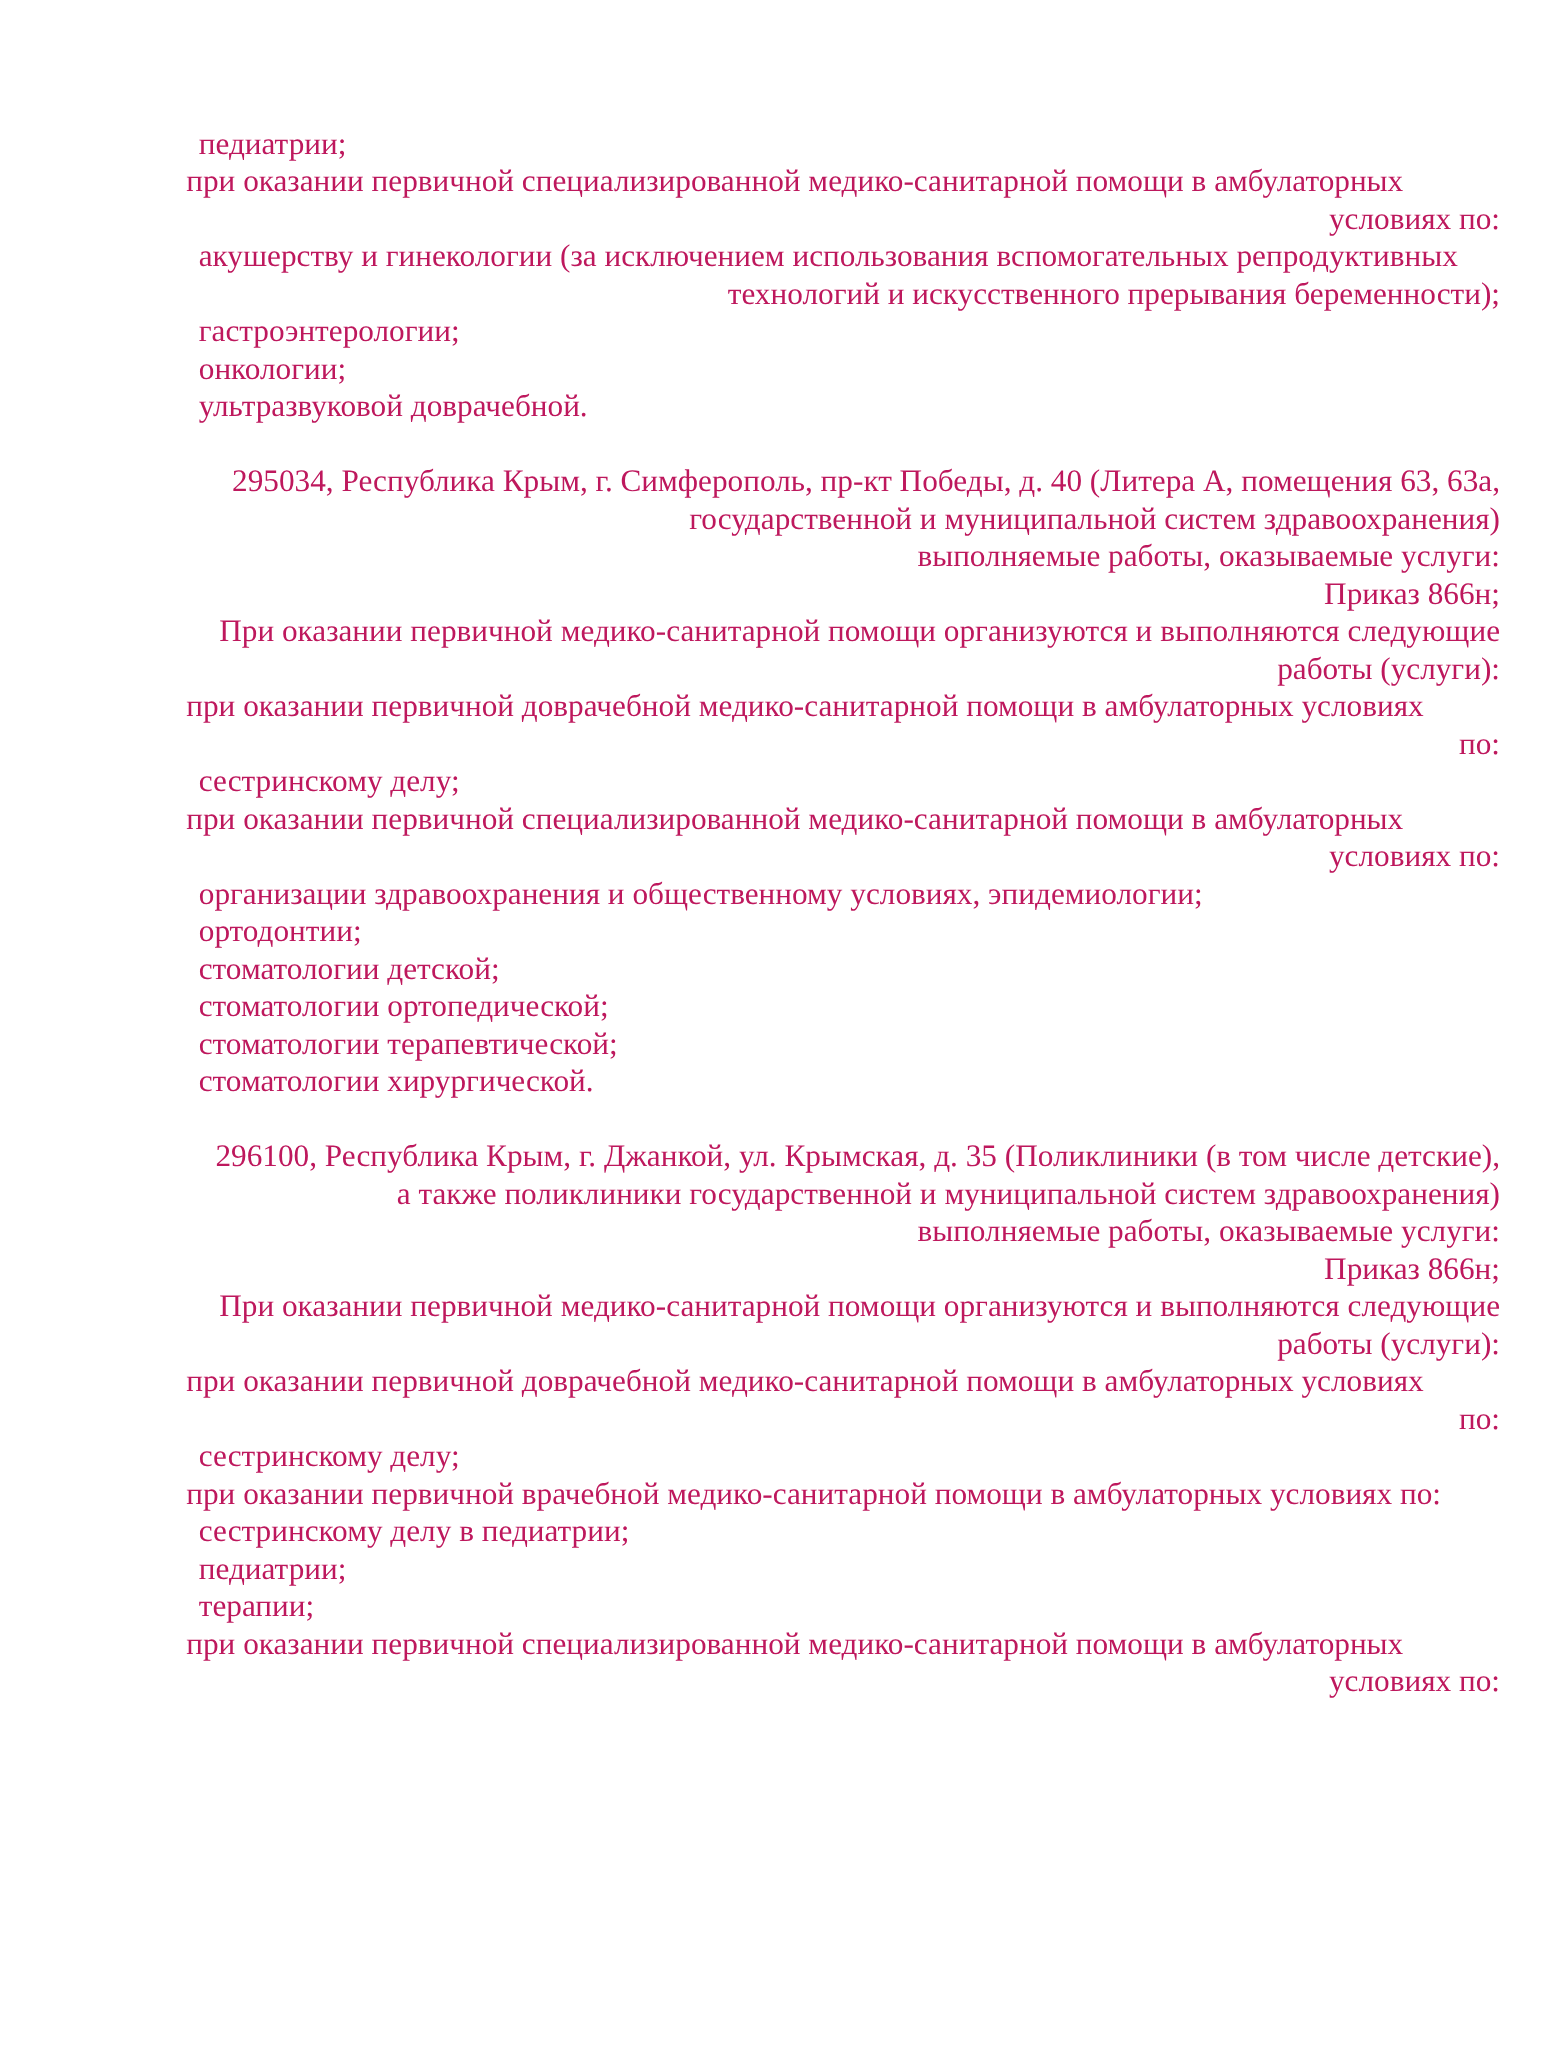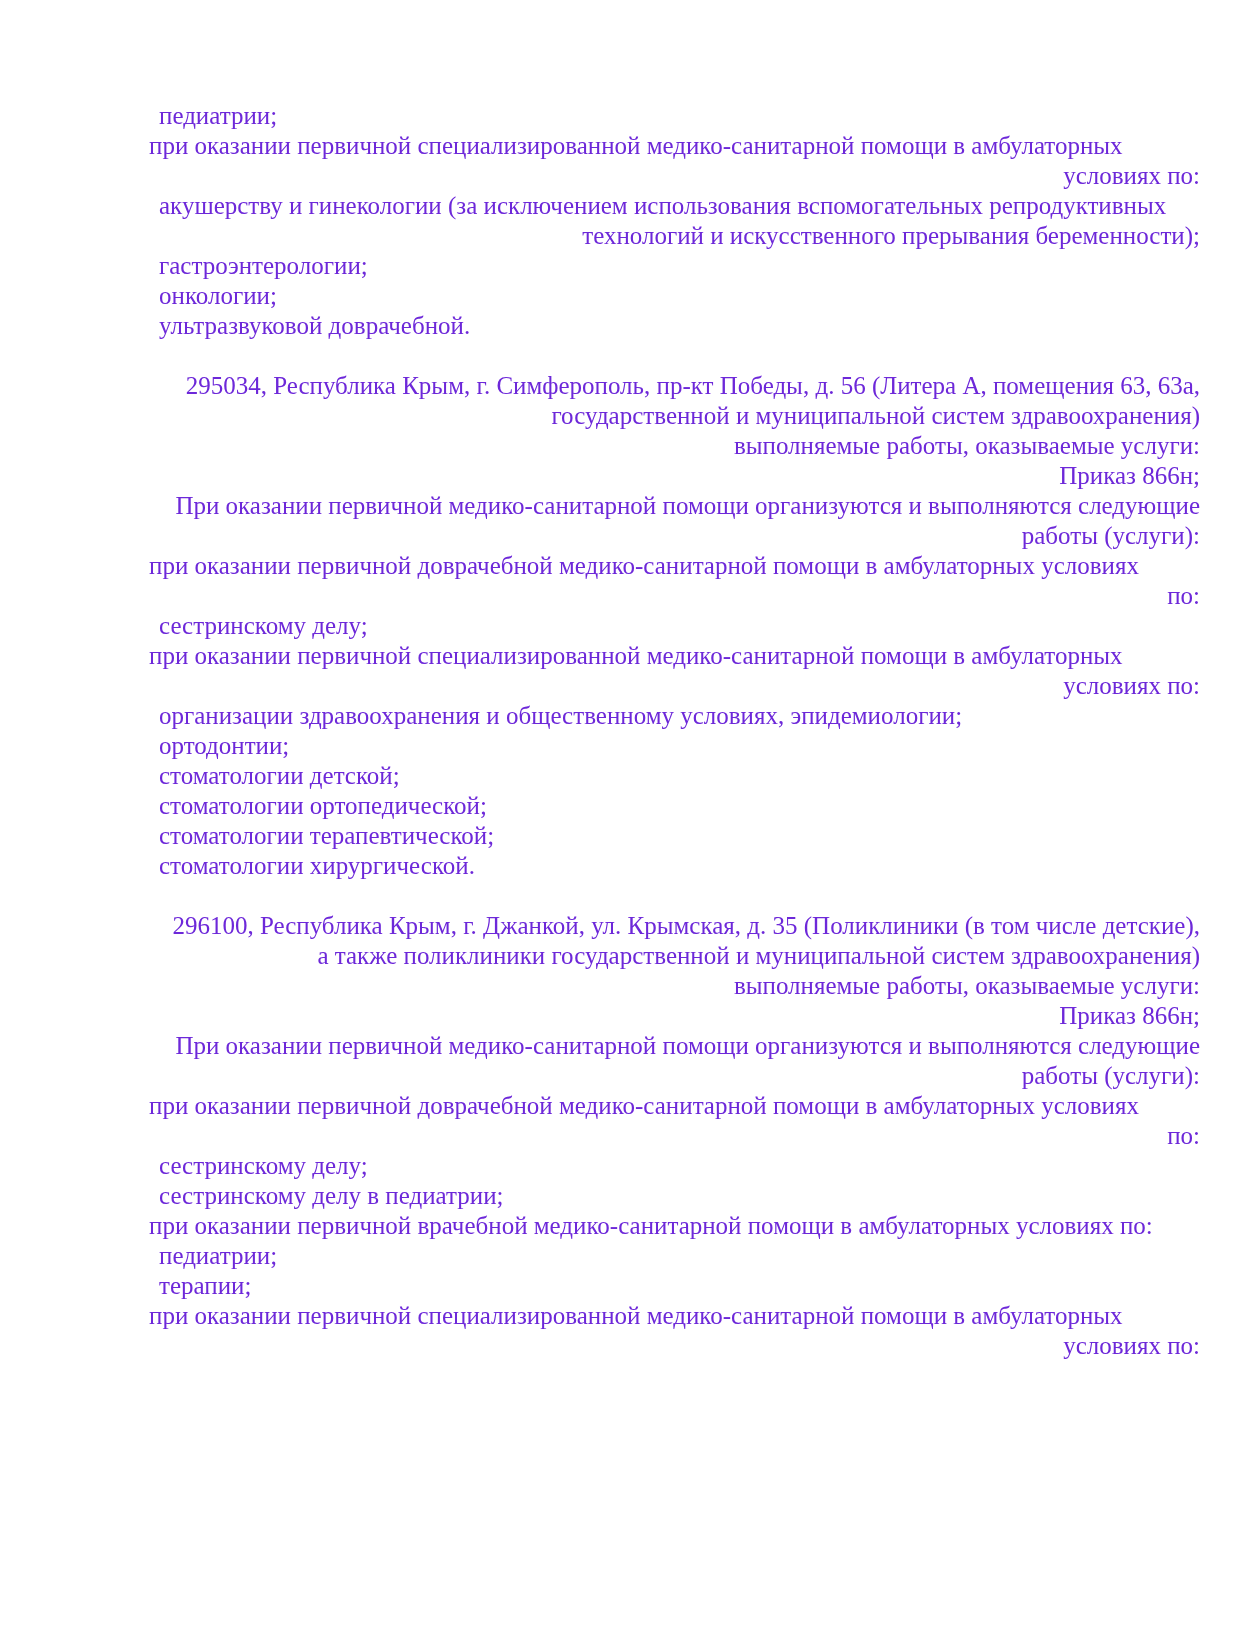--- a/index.html
+++ b/index.html
@@ -37,33 +37,33 @@
     height: 30px;
   }
   .indent-0 { padding-left: 0; text-align: right; }
   .indent-1 { padding-left: 11px; }
   .indent-2 { padding-left: 21px; }
 </style>
 </head>
 <body style="background: rgb(255, 255, 255);">
 
 <div class="page">
-  <div class="doc-content" id="doc-content" style="color: #6d28d9;">
+  <div class="doc-content" id="doc-content" style="color: #be185d;">
       <div class="block">
         <div class="line indent-2">педиатрии;</div>
         <div class="line indent-1">при оказании первичной специализированной медико-санитарной помощи в амбулаторных</div>
         <div class="line indent-0">условиях по:</div>
         <div class="line indent-2">акушерству и гинекологии (за исключением использования вспомогательных репродуктивных</div>
         <div class="line indent-0">технологий и искусственного прерывания беременности);</div>
         <div class="line indent-2">гастроэнтерологии;</div>
         <div class="line indent-2">онкологии;</div>
         <div class="line indent-2">ультразвуковой доврачебной.</div>
       </div>
       <div class="block">
-        <div class="line indent-0">295034, Республика Крым, г. Симферополь, пр-кт Победы, д. 56 (Литера А, помещения 63, 63а,</div>
+        <div class="line indent-0">295034, Республика Крым, г. Симферополь, пр-кт Победы, д. 40 (Литера А, помещения 63, 63а,</div>
         <div class="line indent-0">государственной и муниципальной систем здравоохранения)</div>
         <div class="line indent-0">выполняемые работы, оказываемые услуги:</div>
         <div class="line indent-0">Приказ 866н;</div>
         <div class="line indent-0">При оказании первичной медико-санитарной помощи организуются и выполняются следующие</div>
         <div class="line indent-0">работы (услуги):</div>
         <div class="line indent-1">при оказании первичной доврачебной медико-санитарной помощи в амбулаторных условиях</div>
         <div class="line indent-0">по:</div>
         <div class="line indent-2">сестринскому делу;</div>
         <div class="line indent-1">при оказании первичной специализированной медико-санитарной помощи в амбулаторных</div>
         <div class="line indent-0">условиях по:</div>
@@ -77,21 +77,21 @@
       <div class="block">
         <div class="line indent-0">296100, Республика Крым, г. Джанкой, ул. Крымская, д. 35 (Поликлиники (в том числе детские),</div>
         <div class="line indent-0">а также поликлиники государственной и муниципальной систем здравоохранения)</div>
         <div class="line indent-0">выполняемые работы, оказываемые услуги:</div>
         <div class="line indent-0">Приказ 866н;</div>
         <div class="line indent-0">При оказании первичной медико-санитарной помощи организуются и выполняются следующие</div>
         <div class="line indent-0">работы (услуги):</div>
         <div class="line indent-1">при оказании первичной доврачебной медико-санитарной помощи в амбулаторных условиях</div>
         <div class="line indent-0">по:</div>
         <div class="line indent-2">сестринскому делу;</div>
+        <div class="line indent-1">при оказании первичной врачебной медико-санитарной помощи в амбулаторных условиях по:</div>
         <div class="line indent-2">сестринскому делу в педиатрии;</div>
-        <div class="line indent-1">при оказании первичной врачебной медико-санитарной помощи в амбулаторных условиях по:</div>
         <div class="line indent-2">педиатрии;</div>
         <div class="line indent-2">терапии;</div>
         <div class="line indent-1">при оказании первичной специализированной медико-санитарной помощи в амбулаторных</div>
         <div class="line indent-0">условиях по:</div>
       </div>
     </div>
 </div>
 
 </body></html>

